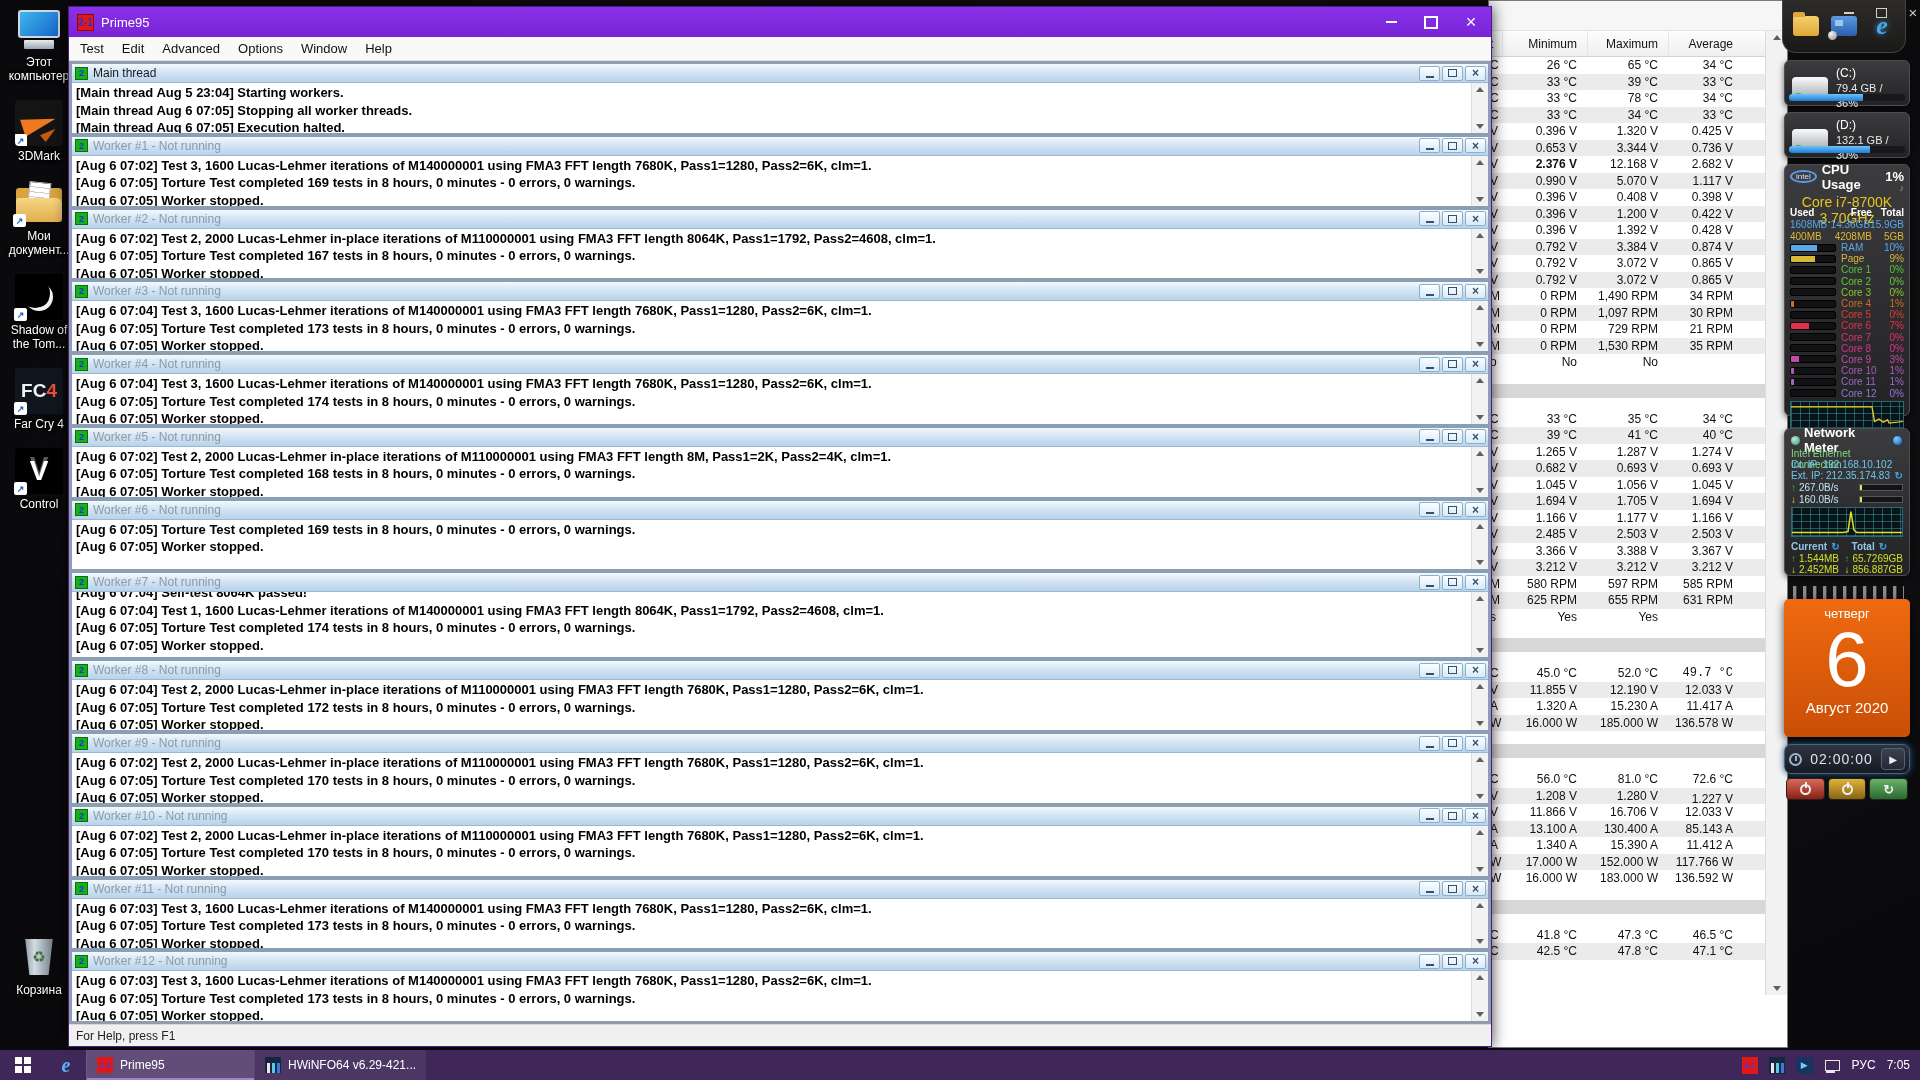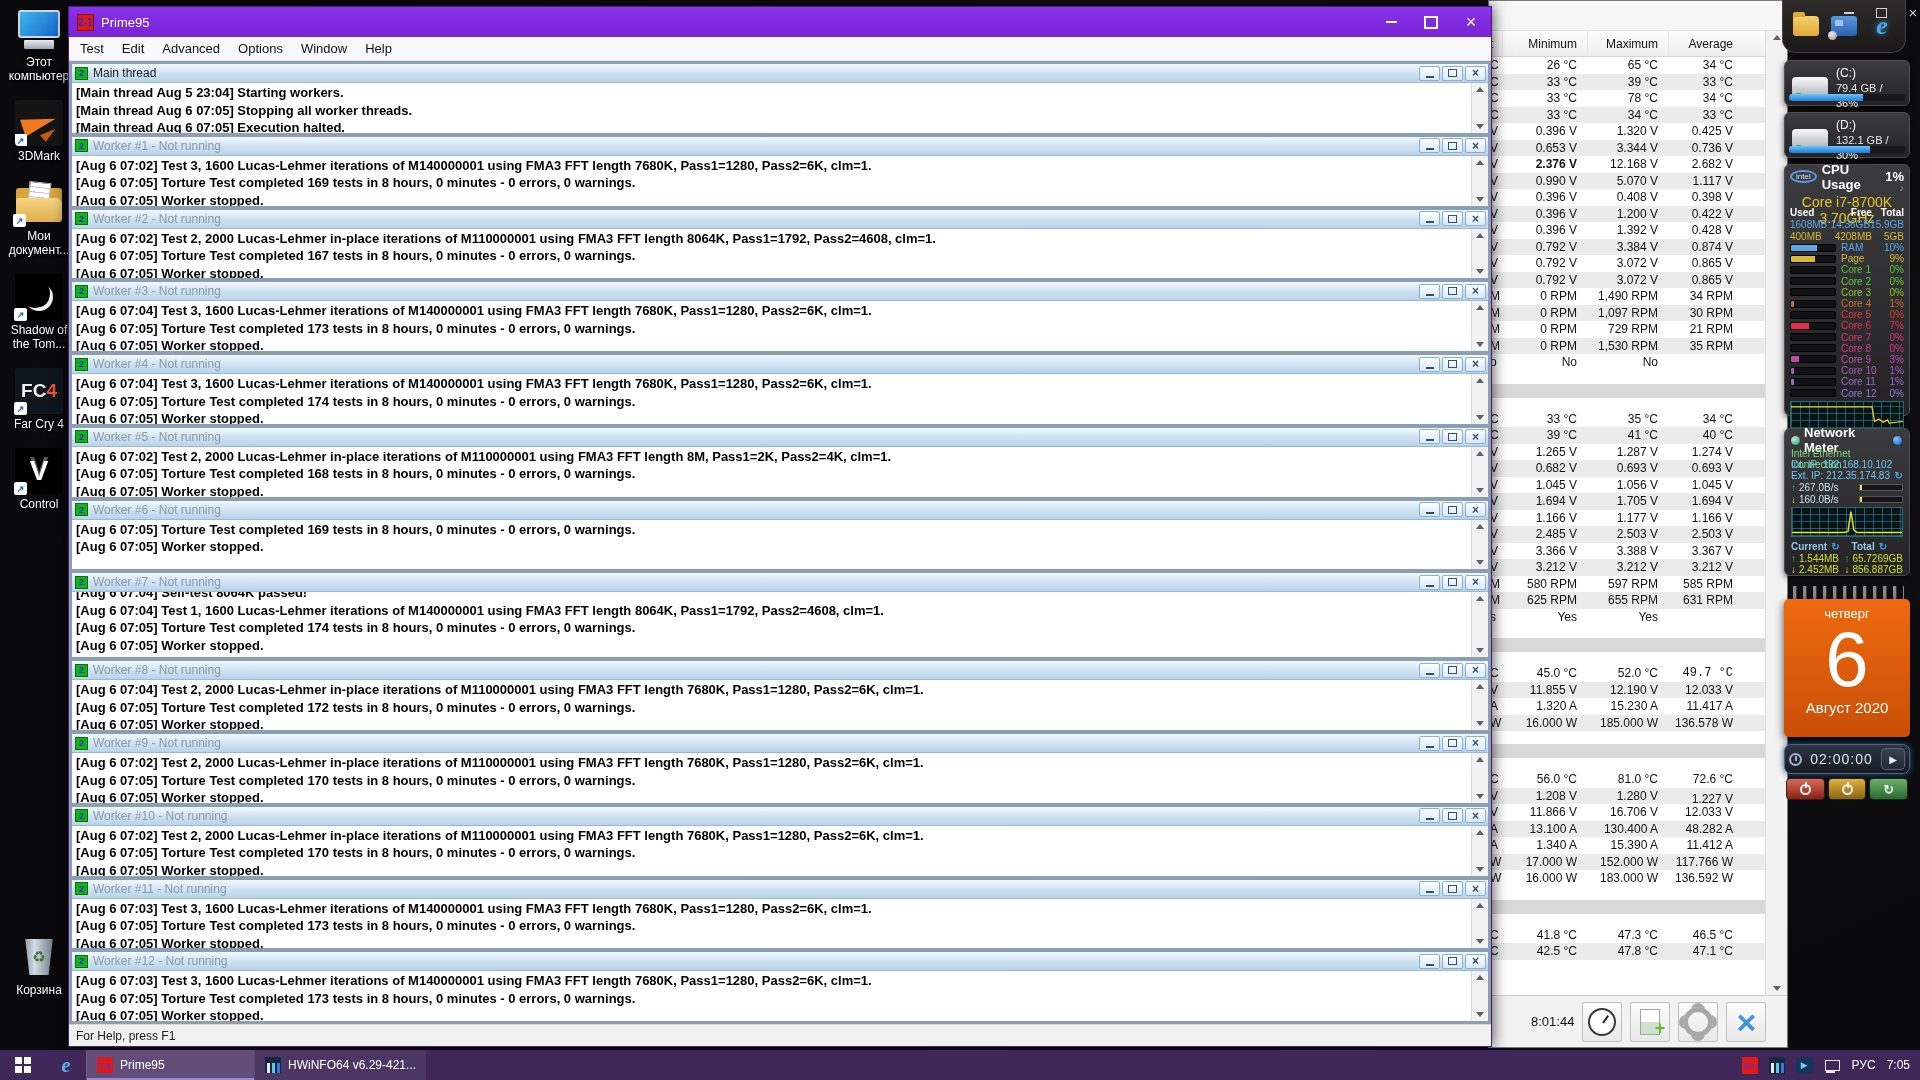--- a/index.html
+++ b/index.html
@@ -848,21 +848,21 @@
         <div class="hw-row">
           <span class="hw-u" style="border-left: none;">V</span>
           <span class="hw-c hw-c1" style="border-left: none;">11.866 V</span>
           <span class="hw-c hw-c2" style="border-left: none;">16.706 V</span>
           <span class="hw-c hw-c3" style="border-left: none;">12.033 V</span>
         </div>
         <div class="hw-row alt">
           <span class="hw-u" style="border-left: none;">A</span>
           <span class="hw-c hw-c1" style="border-left: none;">13.100 A</span>
           <span class="hw-c hw-c2" style="border-left: none;">130.400 A</span>
-          <span class="hw-c hw-c3" style="border-left: none;">48.282 A</span>
+          <span class="hw-c hw-c3" style="border-left: none;">85.143 A</span>
         </div>
         <div class="hw-row">
           <span class="hw-u" style="border-left: none;">A</span>
           <span class="hw-c hw-c1" style="border-left: none;">1.340 A</span>
           <span class="hw-c hw-c2" style="border-left: none;">15.390 A</span>
           <span class="hw-c hw-c3" style="border-left: none;">11.412 A</span>
         </div>
         <div class="hw-row alt">
           <span class="hw-u" style="border-left: none;">W</span>
           <span class="hw-c hw-c1" style="border-left: none;">17.000 W</span>
@@ -887,27 +887,20 @@
         <div class="hw-row alt">
           <span class="hw-u" style="border-left: none;">C</span>
           <span class="hw-c hw-c1" style="border-left: none;">42.5 °C</span>
           <span class="hw-c hw-c2" style="border-left: none;">47.8 °C</span>
           <span class="hw-c hw-c3" style="border-left: none;">47.1 °C</span>
         </div>
       </div>
     <div id="hw-scroll">
       <span class="sa sa-up"></span>
       <span class="sa sa-dn"></span>
-    </div>
-    <div id="hw-toolbar">
-      <span id="hw-uptime">8:01:44</span>
-      <span class="hw-btn hwb-clock"></span>
-      <span class="hw-btn hwb-report"></span>
-      <span class="hw-btn hwb-gear"></span>
-      <span class="hw-btn hwb-close"></span>
     </div>
   </div>
 
   <div id="bg-controls">
     <span class="bgc bgc-min"></span>
     <span class="bgc bgc-max"></span>
     <span class="bgc bgc-cls"></span>
   </div>
 
   <div id="sidebar">

